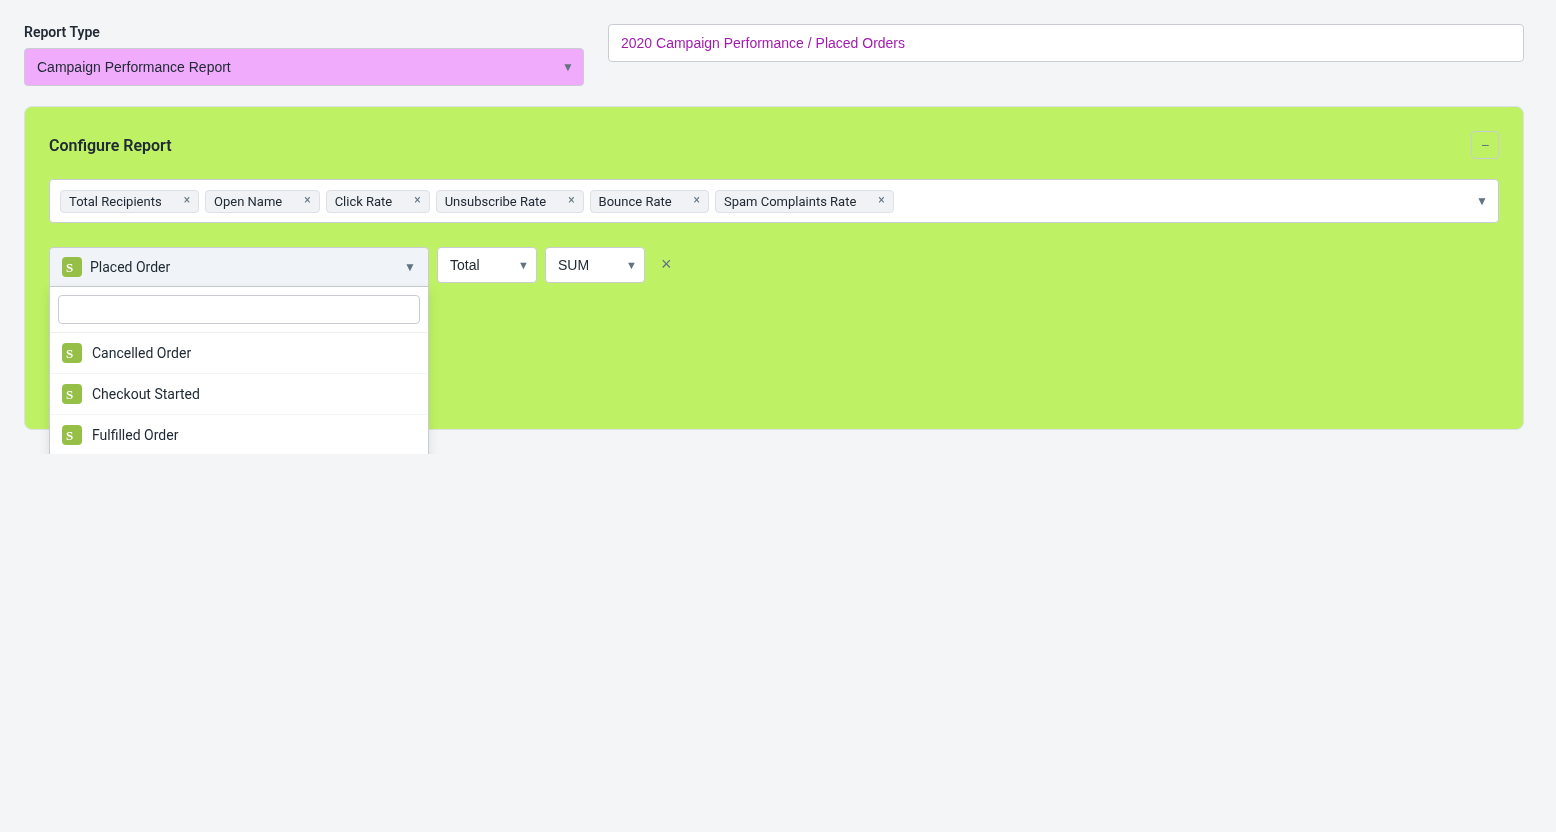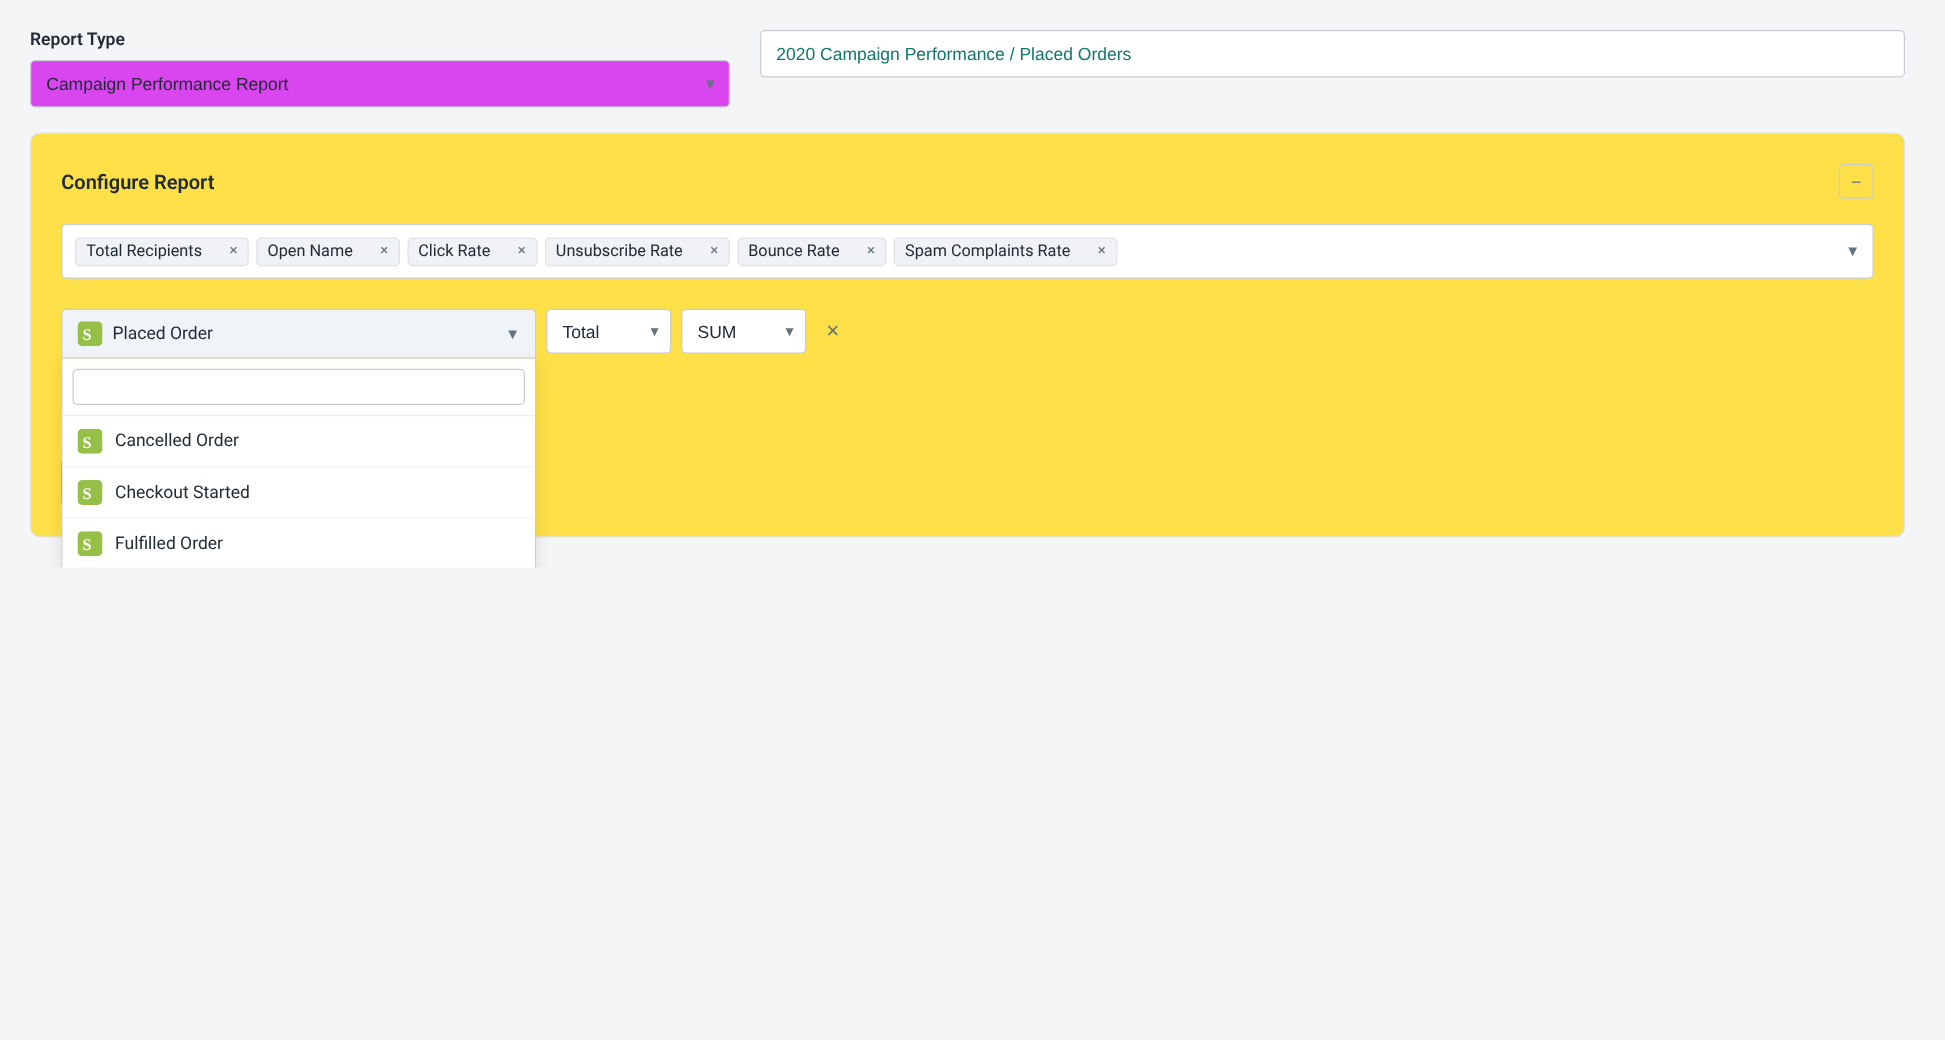--- a/index.html
+++ b/index.html
@@ -43,21 +43,21 @@
 
     .select-wrapper {
       position: relative;
     }
 
     .select-box {
       width: 100%;
       padding: 10px 36px 10px 12px;
       border: 1px solid #c9cdd3;
       border-radius: 4px;
-      background: #d946ef;
+      background: #f0abfc;
       font-size: 14px;
       color: #212b36;
       appearance: none;
       cursor: pointer;
     }
 
     .select-chevron {
       position: absolute;
       right: 10px;
       top: 50%;
@@ -67,26 +67,26 @@
       font-size: 12px;
     }
 
     .text-input {
       width: 100%;
       padding: 10px 12px;
       border: 1px solid #c9cdd3;
       border-radius: 4px;
       background: #fff;
       font-size: 14px;
-      color: #0f766e;
+      color: #a21caf;
       outline: none;
     }
 
     .configure-card {
-      background: #fde047;
+      background: #bef264;
       border: 1px solid #dde1e7;
       border-radius: 8px;
       padding: 24px;
     }
 
     .configure-header {
       display: flex;
       justify-content: space-between;
       align-items: center;
       margin-bottom: 20px;

